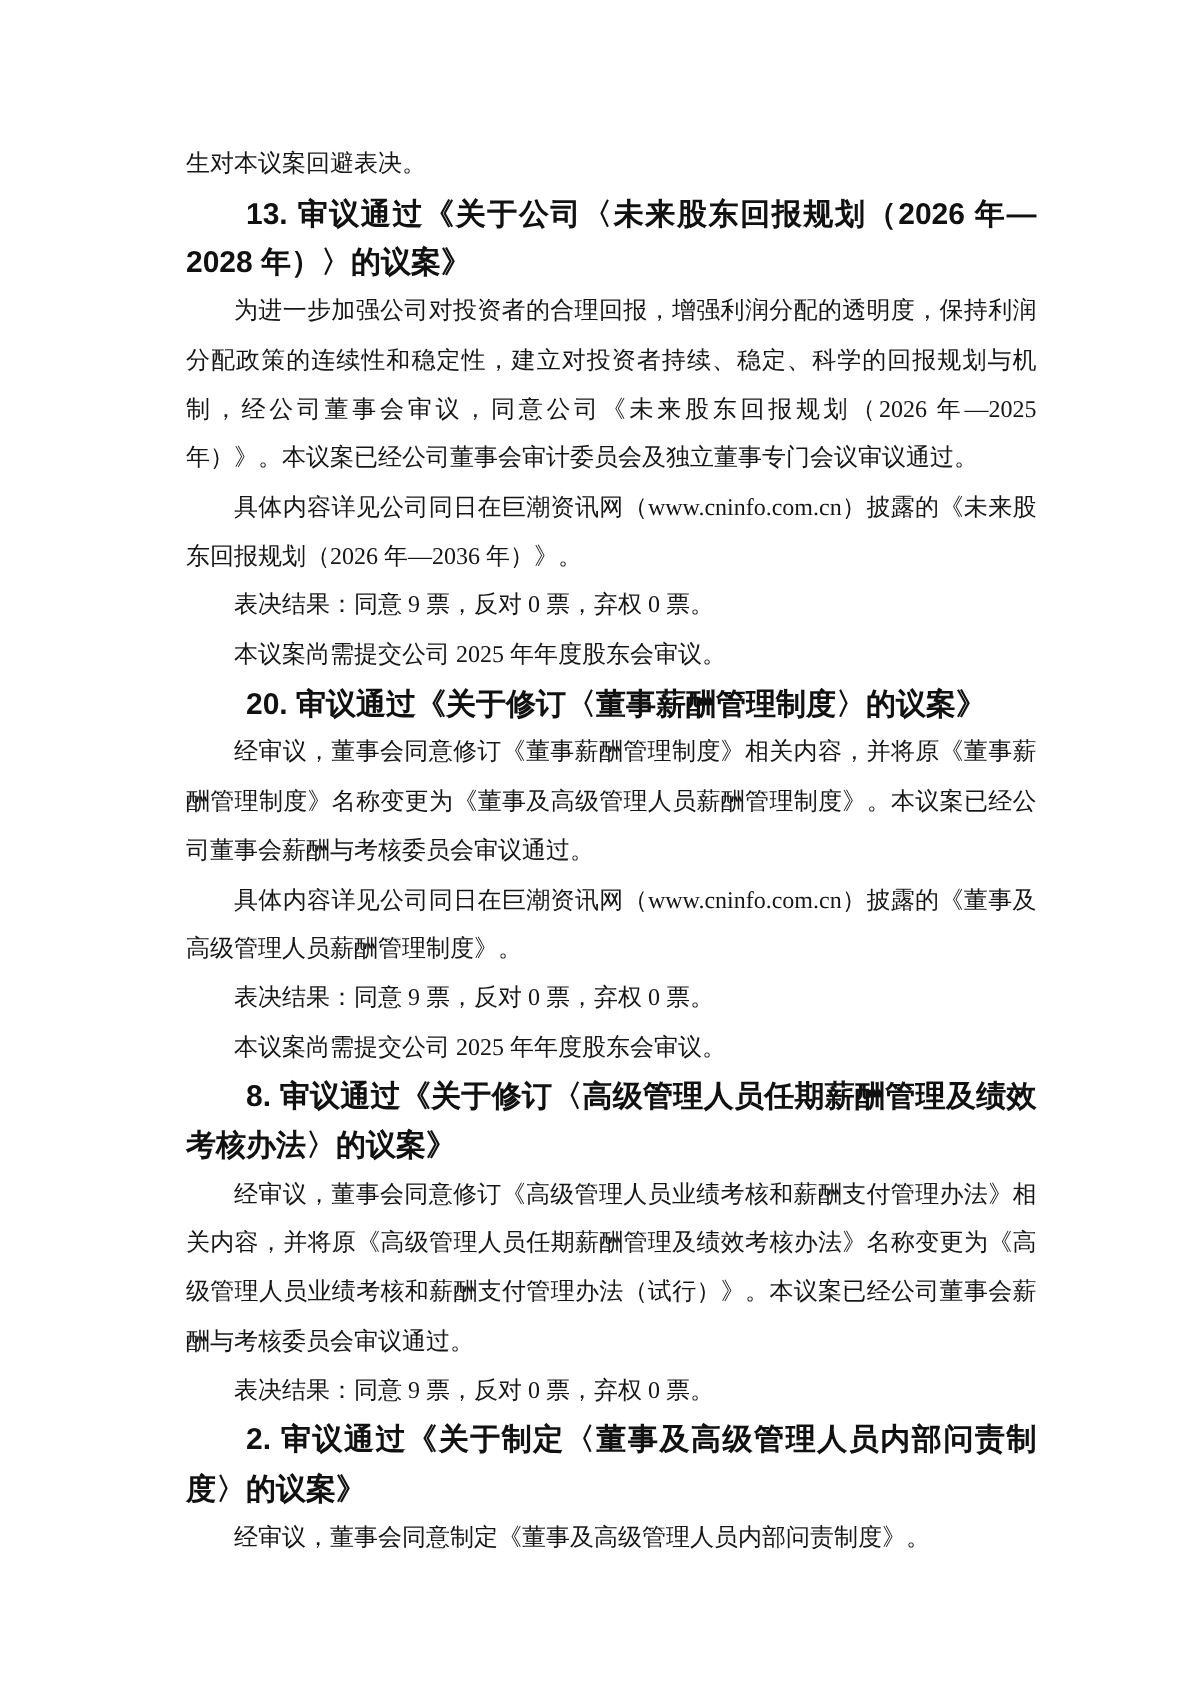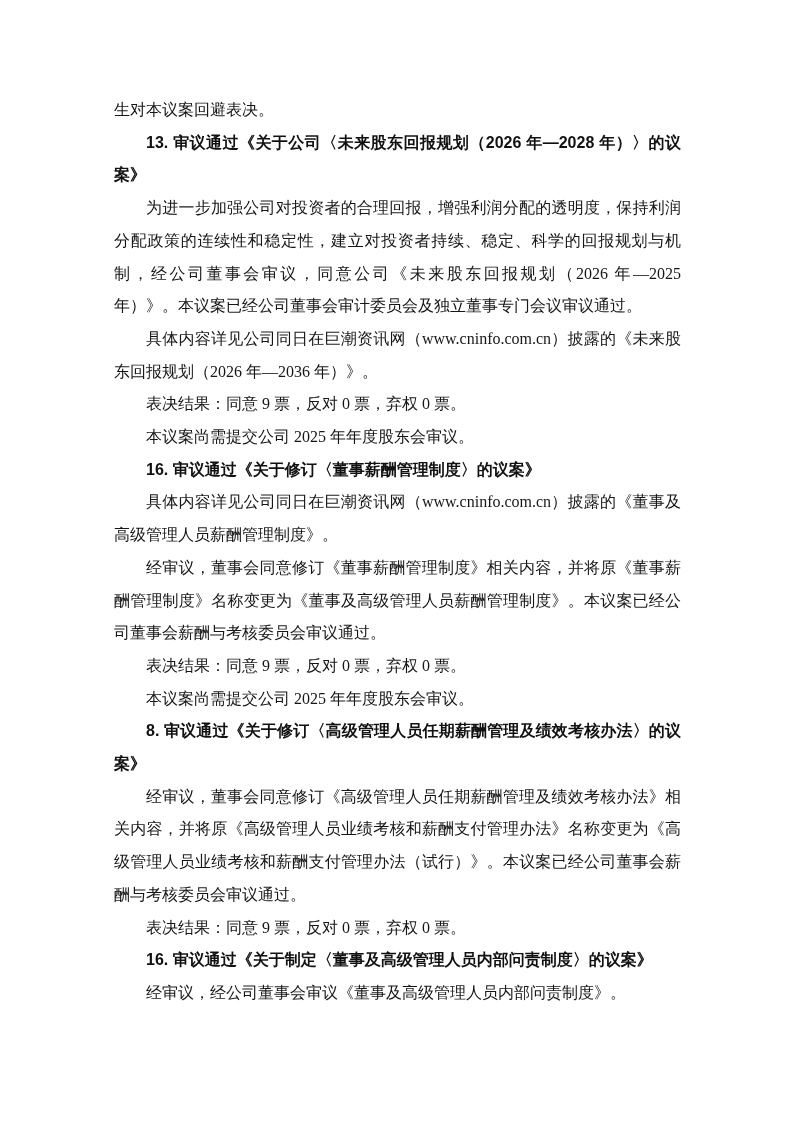--- a/index.html
+++ b/index.html
@@ -9,68 +9,68 @@
   }
   .page {
     position: relative;
     width: 793px;
     height: 1122px;
     background: #ffffff;
     overflow: hidden;
   }
   .content {
     position: absolute;
-    left: 114px;
+    left: 124px;
     top: 94px;
     width: 567px;
     color: #161616;
     font-family: "Liberation Serif", "DejaVu Serif", serif;
     font-size: 16px;
     line-height: 32.7px;
     text-align: justify;
   }
   .para {
     margin: 0;
     text-indent: 2em;
   }
   .para.continuation {
     text-indent: 0;
   }
   .heading {
     margin: 0;
     font-weight: 700;
     text-indent: 2em;
     text-align: justify;
-    font-size: 16px;
+    font-size: 20px;
     line-height: 32.7px;
     font-family: "Liberation Sans", "DejaVu Sans", sans-serif;
     color: #111111;
   }
 </style>
 </head>
 <body>
 
 <div class="page">
   <div class="content">
 
     <p class="para continuation">生对本议案回避表决。</p>
 
     <h3 class="heading">13. 审议通过《关于公司〈未来股东回报规划（2026 年—2028 年）〉的议案》</h3>
     <p class="para">为进一步加强公司对投资者的合理回报，增强利润分配的透明度，保持利润分配政策的连续性和稳定性，建立对投资者持续、稳定、科学的回报规划与机制，经公司董事会审议，同意公司《未来股东回报规划（2026 年—2025 年）》。本议案已经公司董事会审计委员会及独立董事专门会议审议通过。</p>
     <p class="para">具体内容详见公司同日在巨潮资讯网（www.cninfo.com.cn）披露的《未来股东回报规划（2026 年—2036 年）》。</p>
     <p class="para">表决结果：同意 9 票，反对 0 票，弃权 0 票。</p>
     <p class="para">本议案尚需提交公司 2025 年年度股东会审议。</p>
 
-    <h3 class="heading">16. 审议通过《关于修订〈董事薪酬管理制度〉的议案》</h3>
+    <h3 class="heading">20. 审议通过《关于修订〈董事薪酬管理制度〉的议案》</h3>
+    <p class="para">经审议，董事会同意修订《董事薪酬管理制度》相关内容，并将原《董事薪酬管理制度》名称变更为《董事及高级管理人员薪酬管理制度》。本议案已经公司董事会薪酬与考核委员会审议通过。</p>
     <p class="para">具体内容详见公司同日在巨潮资讯网（www.cninfo.com.cn）披露的《董事及高级管理人员薪酬管理制度》。</p>
-    <p class="para">经审议，董事会同意修订《董事薪酬管理制度》相关内容，并将原《董事薪酬管理制度》名称变更为《董事及高级管理人员薪酬管理制度》。本议案已经公司董事会薪酬与考核委员会审议通过。</p>
     <p class="para">表决结果：同意 9 票，反对 0 票，弃权 0 票。</p>
     <p class="para">本议案尚需提交公司 2025 年年度股东会审议。</p>
 
     <h3 class="heading">8. 审议通过《关于修订〈高级管理人员任期薪酬管理及绩效考核办法〉的议案》</h3>
-    <p class="para">经审议，董事会同意修订《高级管理人员任期薪酬管理及绩效考核办法》相关内容，并将原《高级管理人员业绩考核和薪酬支付管理办法》名称变更为《高级管理人员业绩考核和薪酬支付管理办法（试行）》。本议案已经公司董事会薪酬与考核委员会审议通过。</p>
+    <p class="para">经审议，董事会同意修订《高级管理人员业绩考核和薪酬支付管理办法》相关内容，并将原《高级管理人员任期薪酬管理及绩效考核办法》名称变更为《高级管理人员业绩考核和薪酬支付管理办法（试行）》。本议案已经公司董事会薪酬与考核委员会审议通过。</p>
     <p class="para">表决结果：同意 9 票，反对 0 票，弃权 0 票。</p>
 
-    <h3 class="heading">16. 审议通过《关于制定〈董事及高级管理人员内部问责制度〉的议案》</h3>
-    <p class="para">经审议，经公司董事会审议《董事及高级管理人员内部问责制度》。</p>
+    <h3 class="heading">2. 审议通过《关于制定〈董事及高级管理人员内部问责制度〉的议案》</h3>
+    <p class="para">经审议，董事会同意制定《董事及高级管理人员内部问责制度》。</p>
 
   </div>
 </div>
 
 </body></html>

